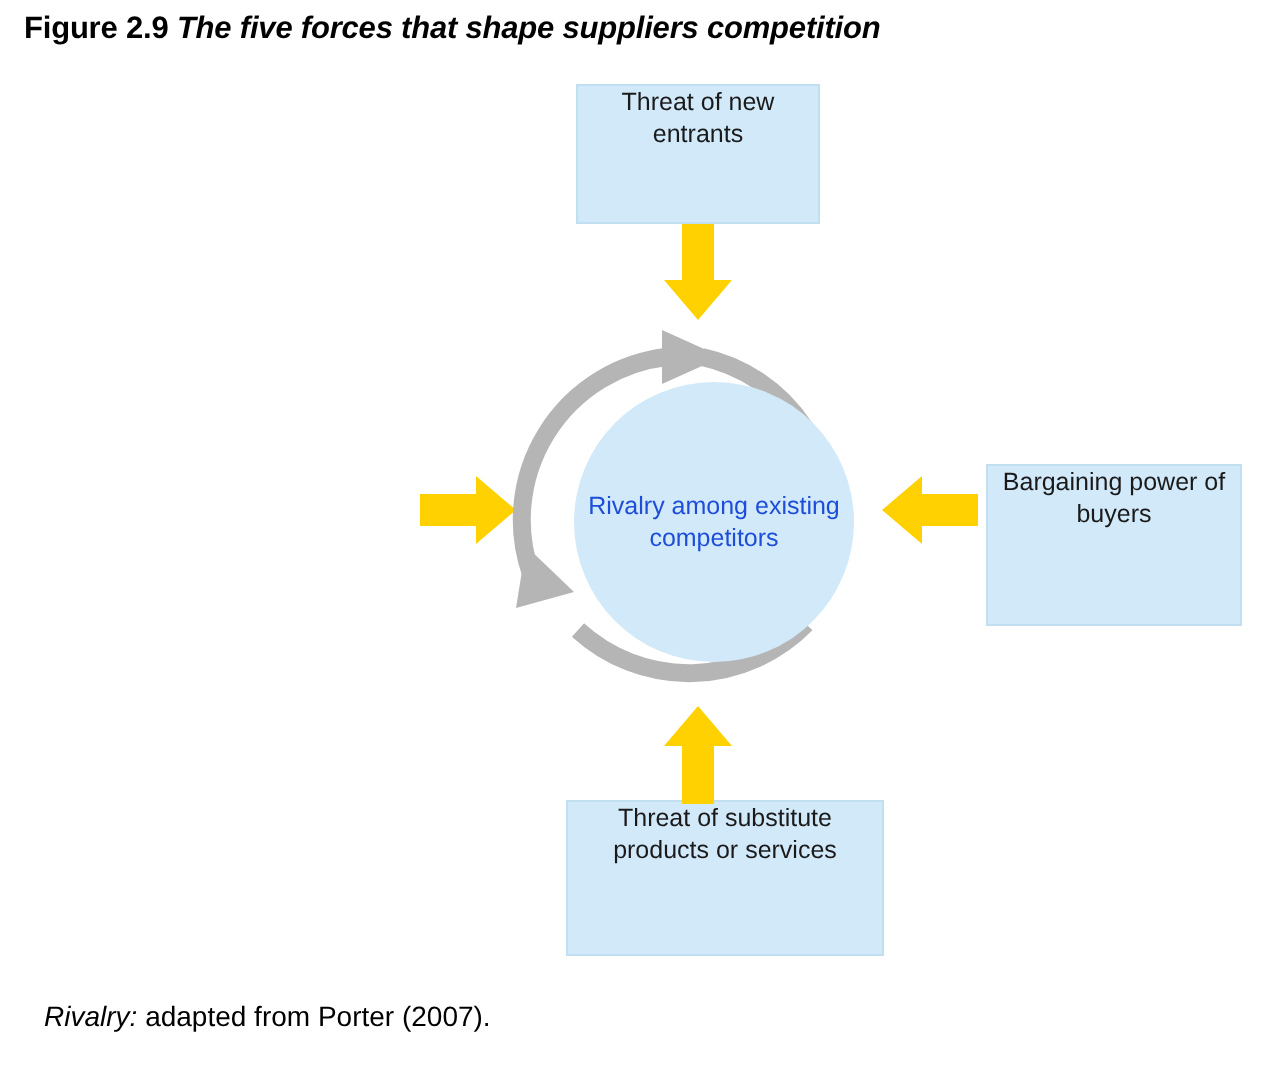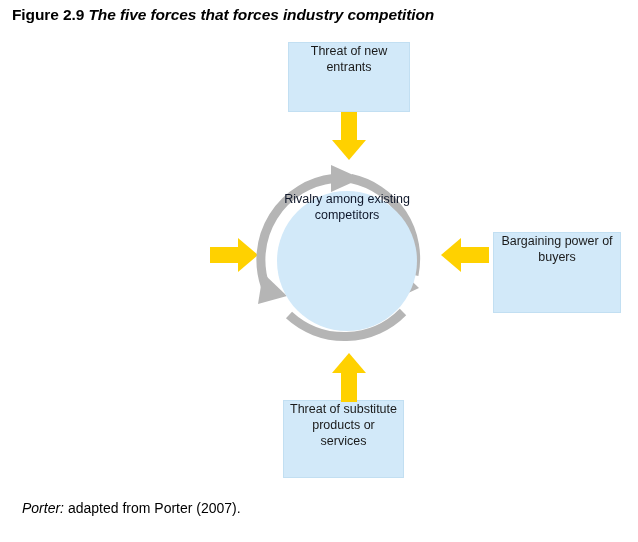--- a/index.html
+++ b/index.html
@@ -73,21 +73,21 @@
   #box-buyers {
     left: 493px;
     top: 192px;
     width: 128px;
     height: 81px;
     margin-top: 10px;
   }
   #box-substitutes {
     left: 283px;
     top: 370px;
-    width: 121px;
+    width: 159px;
     height: 78px;
   }
 
   
   .yarrow { position: absolute; }
   .yarrow .shaft { position: absolute; background: #ffd100; }
   .yarrow .head  { position: absolute; width: 0; height: 0; }
 
   
   #arrow-down { left: 332px; top: 82px; width: 34px; height: 48px; }
@@ -138,50 +138,51 @@
     height: 190px;
   }
   #rivalry-ring {
     position: absolute;
     left: 0; top: 0;
     width: 195px;
     height: 190px;
   }
   #rivalry-circle {
     position: absolute;
-    left: 32px;
+    left: 42px;
     top: 26px;
     width: 140px;
     height: 140px;
     border-radius: 50%;
     background: #d2e9f9;
     display: flex;
+    align-items: center;
     justify-content: center;
     text-align: center;
     font-size: 12.5px;
     line-height: 1.3;
-    color: #0f172a;
+    color: #1d4ed8;
   }
 
   
   #source-line {
     position: absolute;
     left: 22px;
     top: 500px;
     font-size: 14px;
     white-space: nowrap;
   }
   #source-line .src-label { font-style: italic; }
 </style>
 </head>
 <body>
 
 <div id="figure-title">
   <span class="fig-label">Figure 2.9</span>
-  <span class="fig-caption">The five forces that forces industry competition</span>
+  <span class="fig-caption">The five forces that shape suppliers competition</span>
 </div>
 
 <div id="diagram">
 
   <div class="force-box" id="box-new-entrants">
     <span>Threat of new entrants</span>
   </div>
 
 
   <div class="force-box" id="box-buyers">
@@ -230,15 +231,15 @@
       </g>
     </svg>
     <div id="rivalry-circle">
       <span>Rivalry among existing competitors</span>
     </div>
   </div>
 
 </div>
 
 <div id="source-line">
-  <span class="src-label">Porter:</span>
+  <span class="src-label">Rivalry:</span>
   <span>adapted from Porter (2007).</span>
 </div>
 
 </body></html>

